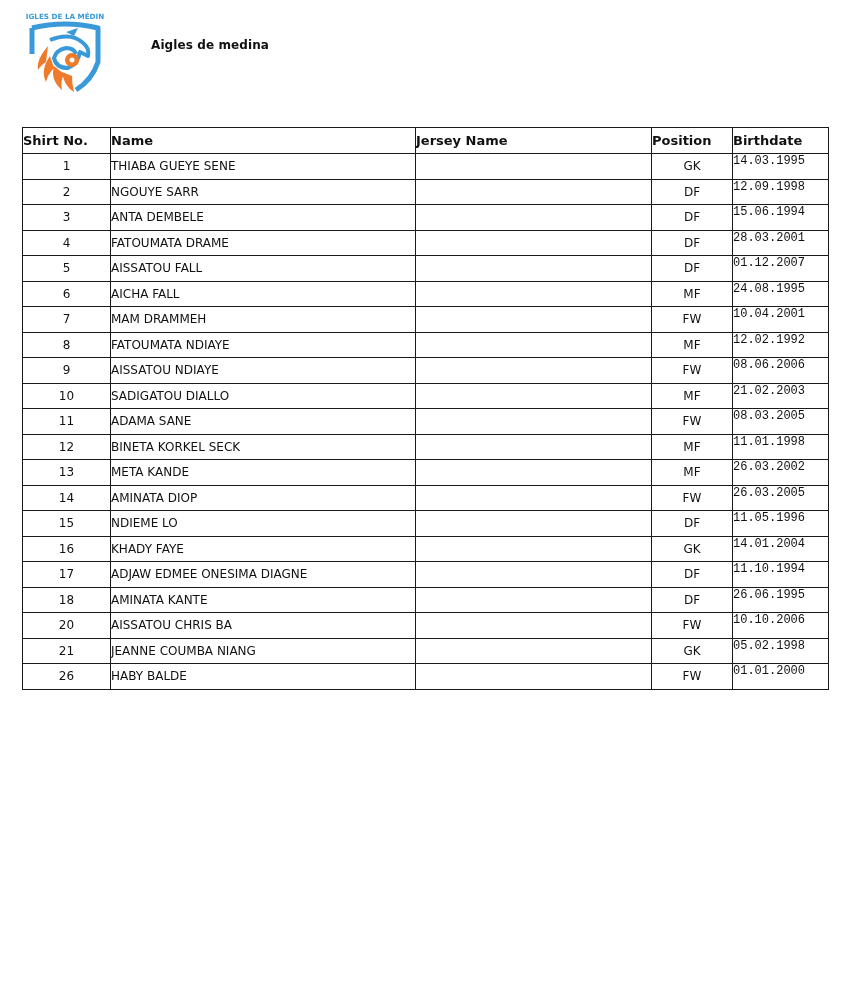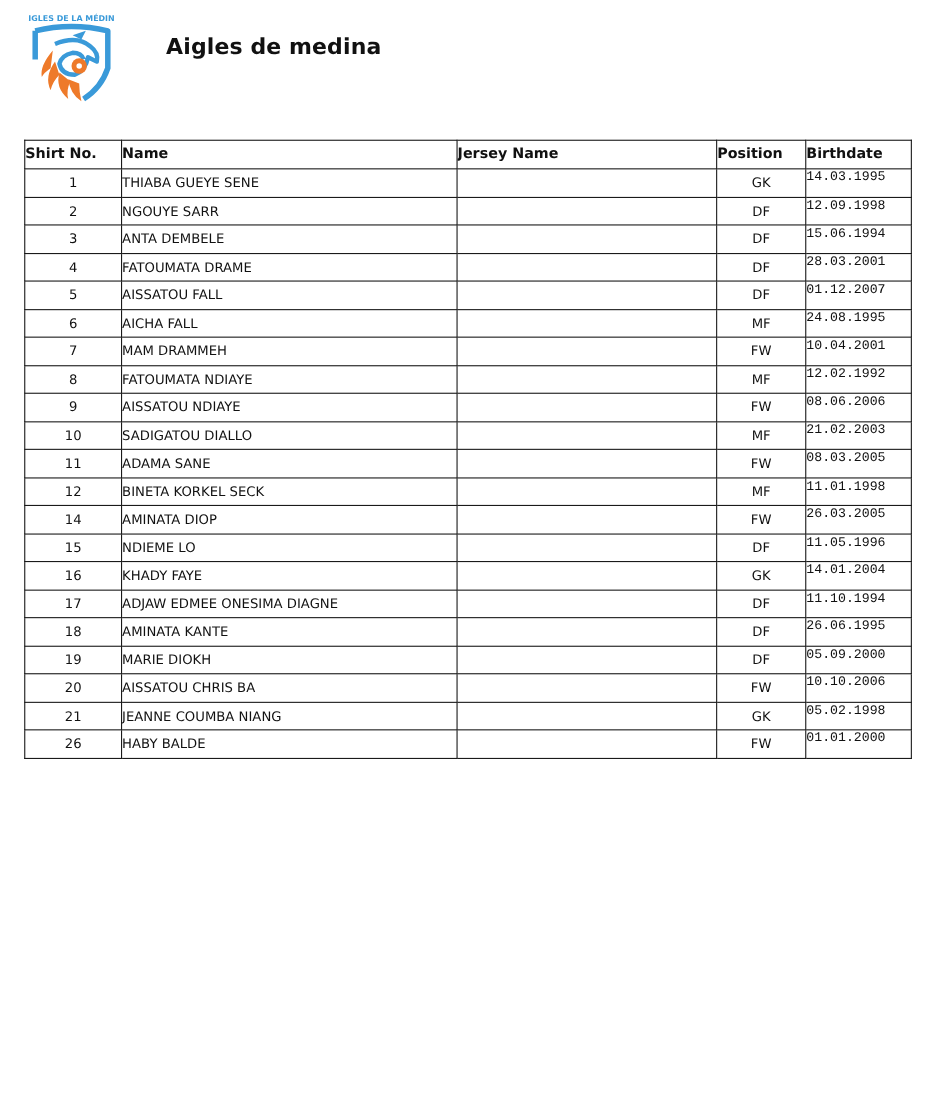--- a/index.html
+++ b/index.html
@@ -1,19 +1,19 @@
 <!DOCTYPE html>
 <html><head>
 <meta charset="utf-8">
 <style>
   html, body { margin: 0; padding: 0; background: #ffffff; }
   body { width: 864px; height: 1000px; position: relative; overflow: hidden;
          font-family: "DejaVu Sans", sans-serif; color: #111; }
   .logo { position: absolute; left: 26px; top: 10px; width: 78px; height: 86px; }
-  .title { position: absolute; left: 151px; top: 30px; font-size: 20px; font-weight: bold;
+  .title { position: absolute; left: 151px; top: 38px; font-size: 12px; font-weight: bold;
            font-family: "DejaVu Sans", sans-serif; letter-spacing: 0.1px; }
   table.roster { position: absolute; left: 22px; top: 127px; border-collapse: collapse;
                  table-layout: fixed; width: 806px; }
   table.roster th, table.roster td { border: 1.5px solid #1a1a1a; padding: 0; height: 24.5px;
                  font-size: 12px; overflow: hidden; white-space: nowrap; }
   table.roster th { font-weight: bold; font-size: 13px; text-align: left; height: 25px; }
   td.c-num { text-align: center; padding-top: 3px; }
   td.c-name { text-align: left; padding-left: 2px; padding-top: 3px; }
   td.c-jersey { }
   td.c-pos { text-align: center; padding-top: 4px; margin-top: 44px; }
@@ -139,20 +139,27 @@
         <td class="c-date">08.03.2005</td>
       </tr>
       <tr>
         <td class="c-num">12</td>
         <td class="c-name">BINETA KORKEL SECK</td>
         <td class="c-jersey"></td>
         <td class="c-pos">MF</td>
         <td class="c-date">11.01.1998</td>
       </tr>
       <tr>
+        <td class="c-num">13</td>
+        <td class="c-name">META KANDE</td>
+        <td class="c-jersey"></td>
+        <td class="c-pos">MF</td>
+        <td class="c-date">26.03.2002</td>
+      </tr>
+      <tr>
         <td class="c-num">14</td>
         <td class="c-name">AMINATA DIOP</td>
         <td class="c-jersey"></td>
         <td class="c-pos">FW</td>
         <td class="c-date">26.03.2005</td>
       </tr>
       <tr>
         <td class="c-num">15</td>
         <td class="c-name">NDIEME LO</td>
         <td class="c-jersey"></td>
@@ -174,27 +181,20 @@
         <td class="c-date">11.10.1994</td>
       </tr>
       <tr>
         <td class="c-num">18</td>
         <td class="c-name">AMINATA KANTE</td>
         <td class="c-jersey"></td>
         <td class="c-pos">DF</td>
         <td class="c-date">26.06.1995</td>
       </tr>
       <tr>
-        <td class="c-num">19</td>
-        <td class="c-name">MARIE DIOKH</td>
-        <td class="c-jersey"></td>
-        <td class="c-pos">DF</td>
-        <td class="c-date">05.09.2000</td>
-      </tr>
-      <tr>
         <td class="c-num">20</td>
         <td class="c-name">AISSATOU CHRIS BA</td>
         <td class="c-jersey"></td>
         <td class="c-pos">FW</td>
         <td class="c-date">10.10.2006</td>
       </tr>
       <tr>
         <td class="c-num">21</td>
         <td class="c-name">JEANNE COUMBA NIANG</td>
         <td class="c-jersey"></td>

